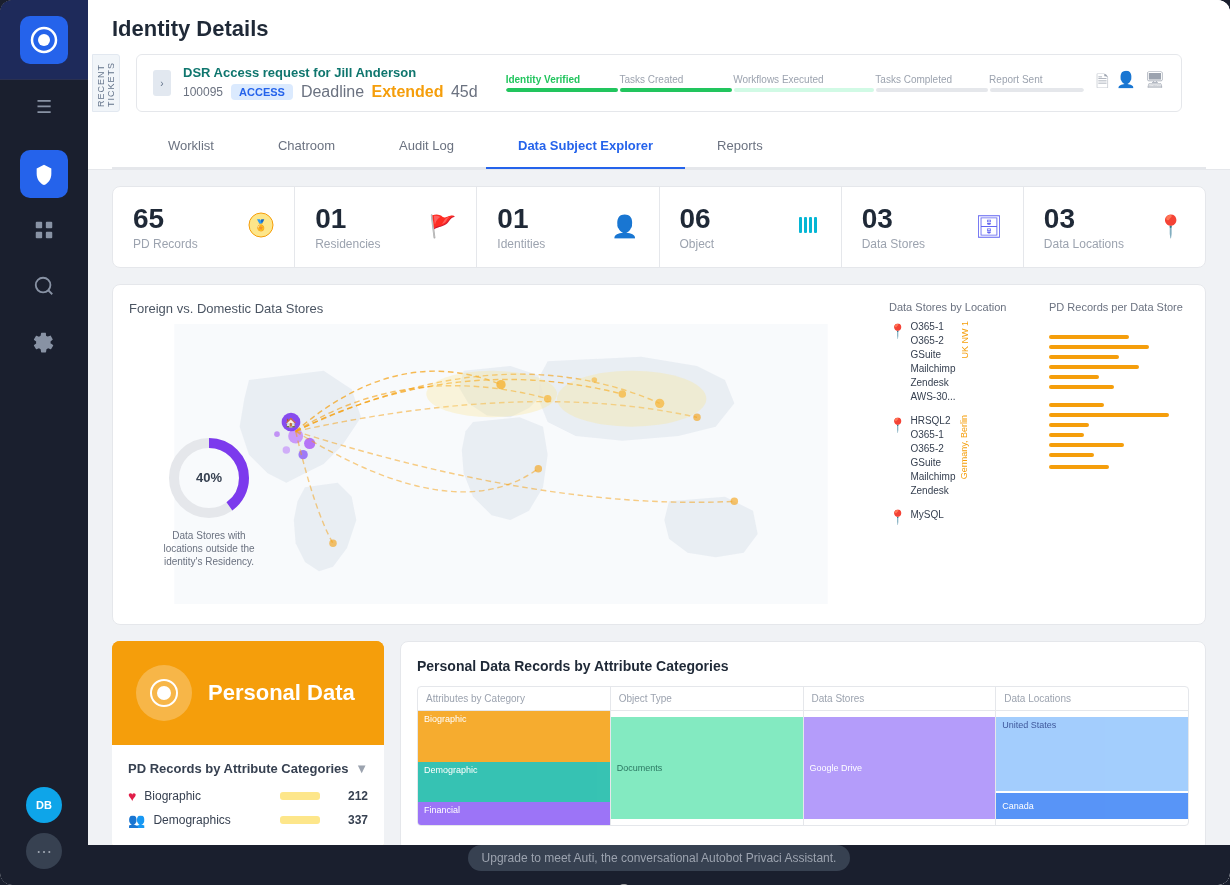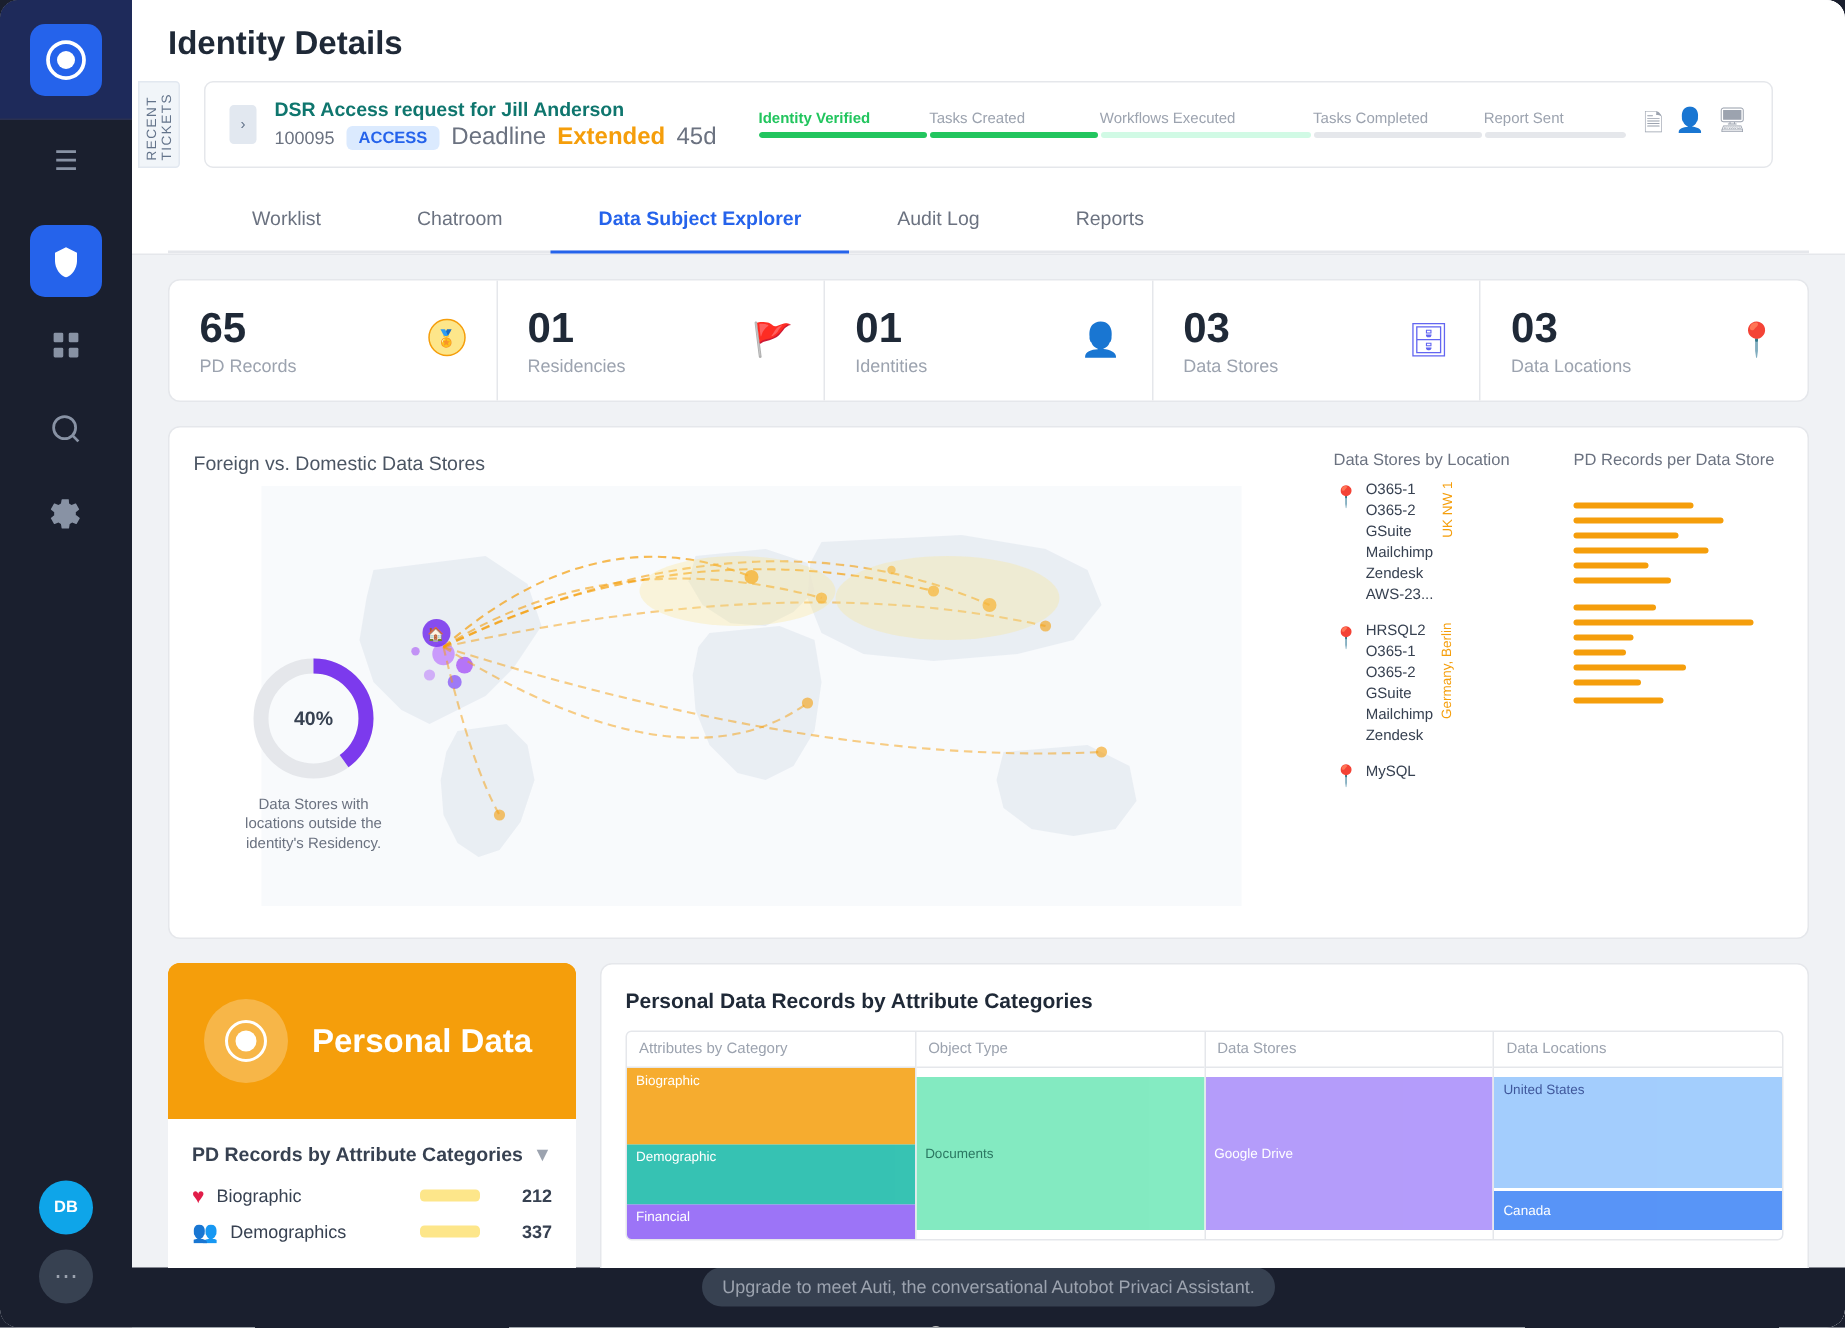--- a/index.html
+++ b/index.html
@@ -502,22 +502,22 @@
             <span style="cursor:pointer;">🗎</span>
             <span style="cursor:pointer;">👤</span>
             <span style="cursor:pointer;">🖥</span>
           </div>
         </div>
       </div>
 
       <div class="nav-tabs">
         <div class="nav-tab">Worklist</div>
         <div class="nav-tab">Chatroom</div>
+        <div class="nav-tab">Audit Log</div>
         <div class="nav-tab active">Data Subject Explorer</div>
-        <div class="nav-tab">Audit Log</div>
         <div class="nav-tab">Reports</div>
       </div>
     </div>
 
     <div class="dashboard-body">
 
       <div class="stats-row">
         <div class="stat-item">
           <div>
             <div class="stat-number">65</div>
@@ -536,20 +536,34 @@
             <div class="stat-label">Residencies</div>
           </div>
           <div style="margin-left:auto; color:#8b5cf6; font-size:22px;">🚩</div>
         </div>
         <div class="stat-item">
           <div>
             <div class="stat-number">01</div>
             <div class="stat-label">Identities</div>
           </div>
           <div style="margin-left:auto; color:#14b8a6; font-size:22px;">👤</div>
+        </div>
+        <div class="stat-item">
+          <div>
+            <div class="stat-number">06</div>
+            <div class="stat-label">Object</div>
+          </div>
+          <div style="margin-left:auto;">
+            <svg width="24" height="24" viewBox="0 0 24 24" fill="#06b6d4">
+                <rect x="2" y="4" width="3" height="16" rx="1"></rect>
+                <rect x="7" y="4" width="3" height="16" rx="1"></rect>
+                <rect x="12" y="4" width="3" height="16" rx="1"></rect>
+                <rect x="17" y="4" width="3" height="16" rx="1"></rect>
+              </svg>
+          </div>
         </div>
         <div class="stat-item">
           <div>
             <div class="stat-number">03</div>
             <div class="stat-label">Data Stores</div>
           </div>
           <div style="margin-left:auto; color:#6366f1; font-size:22px;">🗄</div>
         </div>
         <div class="stat-item">
           <div>
@@ -632,21 +646,21 @@
 
               <div style="display:flex; margin-bottom:10px; align-items:flex-start;">
                 <div style="display:flex; align-items:flex-start; gap:4px;">
                   <span style="color:#f59e0b; font-size:14px; margin-top:2px;">📍</span>
                   <div>
                     <div style="font-size:10px; color:#374151; margin-bottom:3px;">O365-1</div>
                     <div style="font-size:10px; color:#374151; margin-bottom:3px;">O365-2</div>
                     <div style="font-size:10px; color:#374151; margin-bottom:3px;">GSuite</div>
                     <div style="font-size:10px; color:#374151; margin-bottom:3px;">Mailchimp</div>
                     <div style="font-size:10px; color:#374151; margin-bottom:3px;">Zendesk</div>
-                    <div style="font-size:10px; color:#374151; margin-bottom:3px;">AWS-23...</div>
+                    <div style="font-size:10px; color:#374151; margin-bottom:3px;">AWS-30...</div>
                   </div>
                 </div>
                 <div style="writing-mode:vertical-rl; transform:rotate(180deg); font-size:9px; color:#f59e0b; text-align:center; margin-left:4px;">UK NW 1</div>
               </div>
 
               <div style="display:flex; margin-bottom:10px; align-items:flex-start;">
                 <div style="display:flex; align-items:flex-start; gap:4px;">
                   <span style="color:#f59e0b; font-size:14px; margin-top:2px;">📍</span>
                   <div>
                     <div style="font-size:10px; color:#374151; margin-bottom:3px;">HRSQL2</div>

